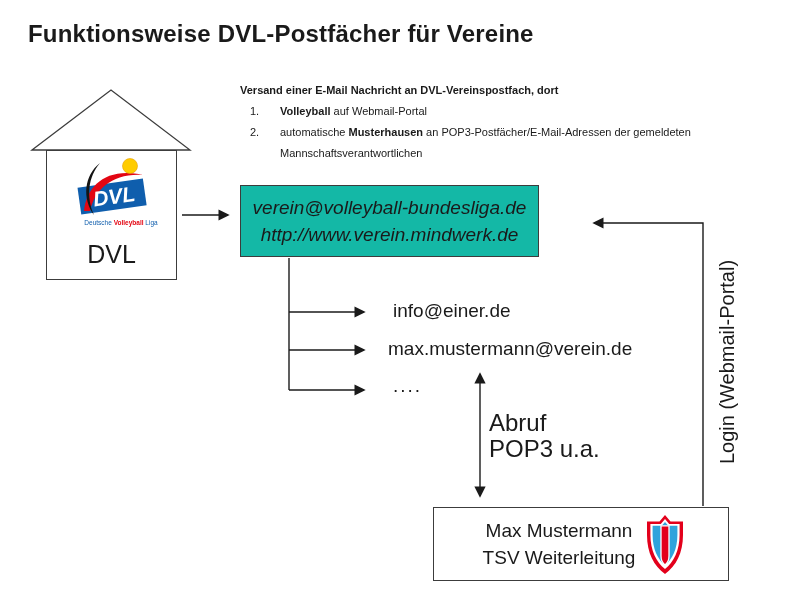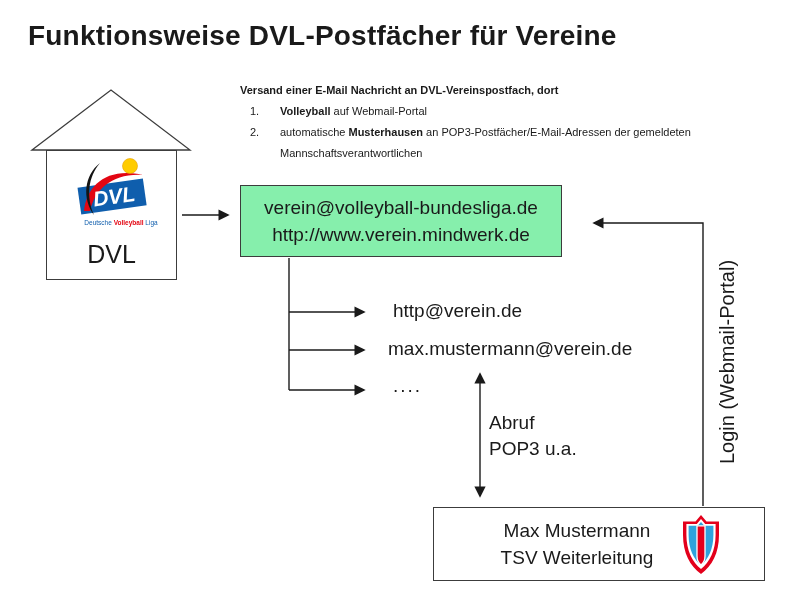--- a/index.html
+++ b/index.html
@@ -1,51 +1,51 @@
 <!DOCTYPE html>
 <html><head>
 <meta charset="utf-8">
 <style>
   html,body{margin:0;padding:0;background:#fff;}
   #canvas{
     position:relative;width:795px;height:600px;background:#fff;overflow:hidden;
     font-family:"Liberation Sans","DejaVu Sans",sans-serif;color:#1a1a1a;
   }
   .abs{position:absolute;}
-  #title{left:28px;top:20px;font-size:28px;font-weight:bold;letter-spacing:.2px;}
+  #title{left:28px;top:20px;font-size:24px;font-weight:bold;letter-spacing:.2px;}
   
   #intro{left:240px;top:80px;width:540px;font-size:11px;line-height:21px;}
   #intro .heading{font-weight:bold;}
   .listrow{display:flex;margin-left:10px;}
   .listrow .num{width:30px;flex:0 0 30px;}
   .listrow .txt{flex:1;}
   b{font-weight:bold;}
   
   #roof-svg{left:30px;top:87px;}
   #house-body{left:46px;top:150px;width:131px;height:130px;border:1.4px solid #3c3c3c;background:#fff;box-sizing:border-box;}
   #dvl-logo{position:absolute;left:22px;top:2px;width:104px;height:78px;}
   #logo-subtext{position:absolute;left:0;top:66px;width:104px;text-align:center;font-size:6.5px;white-space:nowrap;}
   #logo-subtext .lb{color:#0f5ead;}
   #logo-subtext .lr{color:#e30613;font-weight:bold;}
   #house-label{position:absolute;left:0;bottom:10px;width:100%;text-align:center;font-size:25px;}
   
-  #mailbox-box{left:240px;top:185px;width:322px;height:72px;border:1.6px solid #3c3c3c;box-sizing:border-box;
-    display:flex;flex-direction:column;justify-content:center;align-items:center;font-size:19px;line-height:27px;background:#86efac;}
+  #mailbox-box{left:240px;top:185px;width:299px;height:72px;border:1.6px solid #3c3c3c;box-sizing:border-box;
+    display:flex;flex-direction:column;justify-content:center;align-items:center;font-size:19px;line-height:27px;background:#14b8a6;font-style:italic;}
   
   .recipient{font-size:19px;white-space:nowrap;}
   #recipient-1{left:393px;top:300px;}
   #recipient-2{left:388px;top:338px;}
   #recipient-3{left:393px;top:375px;letter-spacing:2px;}
   
-  #abruf-label{left:489px;top:410px;font-size:19px;line-height:26px;}
+  #abruf-label{left:489px;top:410px;font-size:24px;line-height:26px;}
   
   #login-label{left:620px;top:350px;width:215px;height:24px;font-size:20px;text-align:center;
     transform:rotate(-90deg);transform-origin:center center;white-space:nowrap;}
   
-  #user-box{left:433px;top:507px;width:332px;height:74px;border:1.6px solid #3c3c3c;box-sizing:border-box;background:#fff;
+  #user-box{left:433px;top:507px;width:296px;height:74px;border:1.6px solid #3c3c3c;box-sizing:border-box;background:#fff;
     display:flex;flex-direction:column;justify-content:center;align-items:center;font-size:19px;line-height:27px;}
   #user-box .txt-block{text-align:center;margin-right:44px;}
   #club-crest{position:absolute;right:44px;top:6px;}
   
   #connectors{left:0;top:0;pointer-events:none;}
 </style>
 </head>
 <body>
 
 <div id="canvas">
@@ -81,21 +81,21 @@
       <div id="logo-subtext"><span class="lb">Deutsche </span><span class="lr">Volleyball</span><span class="lb"> Liga</span></div>
     </div>
     <div id="house-label">DVL</div>
   </div>
 
   <div id="mailbox-box" class="abs">
     <div>verein@volleyball-bundesliga.de</div>
     <div>http://www.verein.mindwerk.de</div>
   </div>
 
-  <div id="recipient-1" class="abs recipient">http@verein.de</div>
+  <div id="recipient-1" class="abs recipient">info@einer.de</div>
   <div id="recipient-2" class="abs recipient">max.mustermann@verein.de</div>
   <div id="recipient-3" class="abs recipient">....</div>
 
   <div id="abruf-label" class="abs">
     <div>Abruf</div>
     <div>POP3 u.a.</div>
   </div>
 
   <div id="login-label" class="abs">Login (Webmail-Portal)</div>
 

